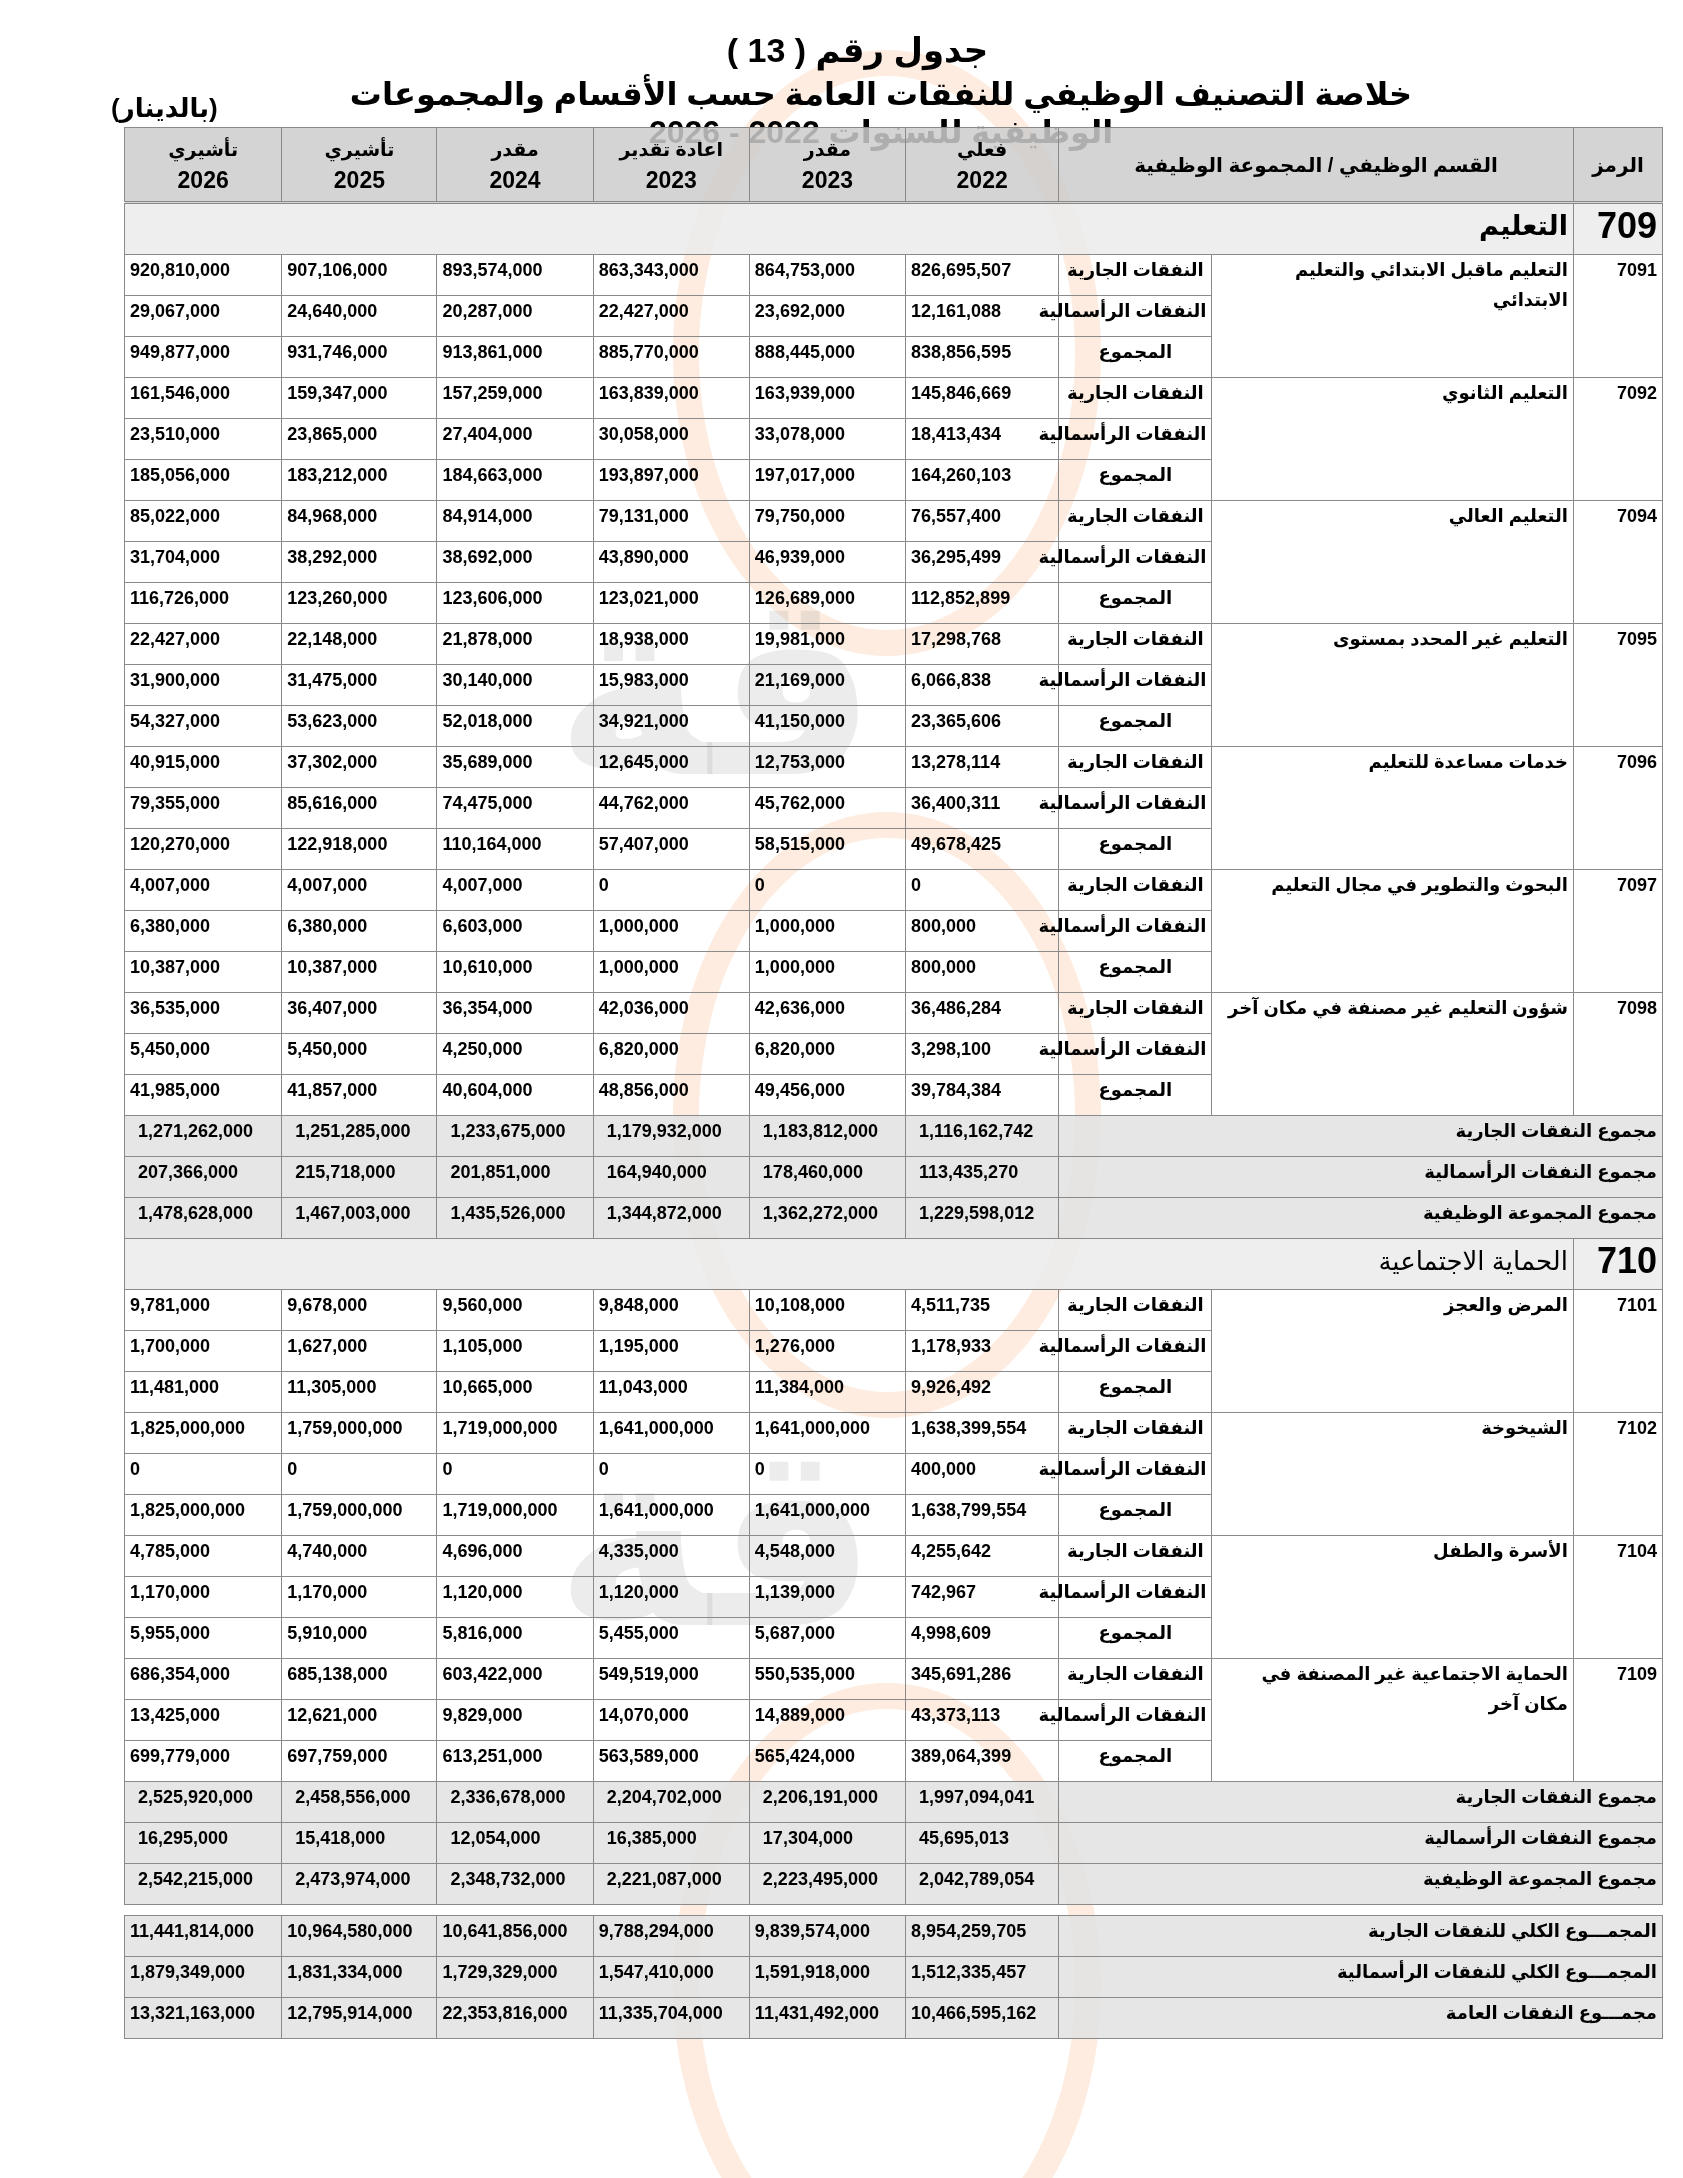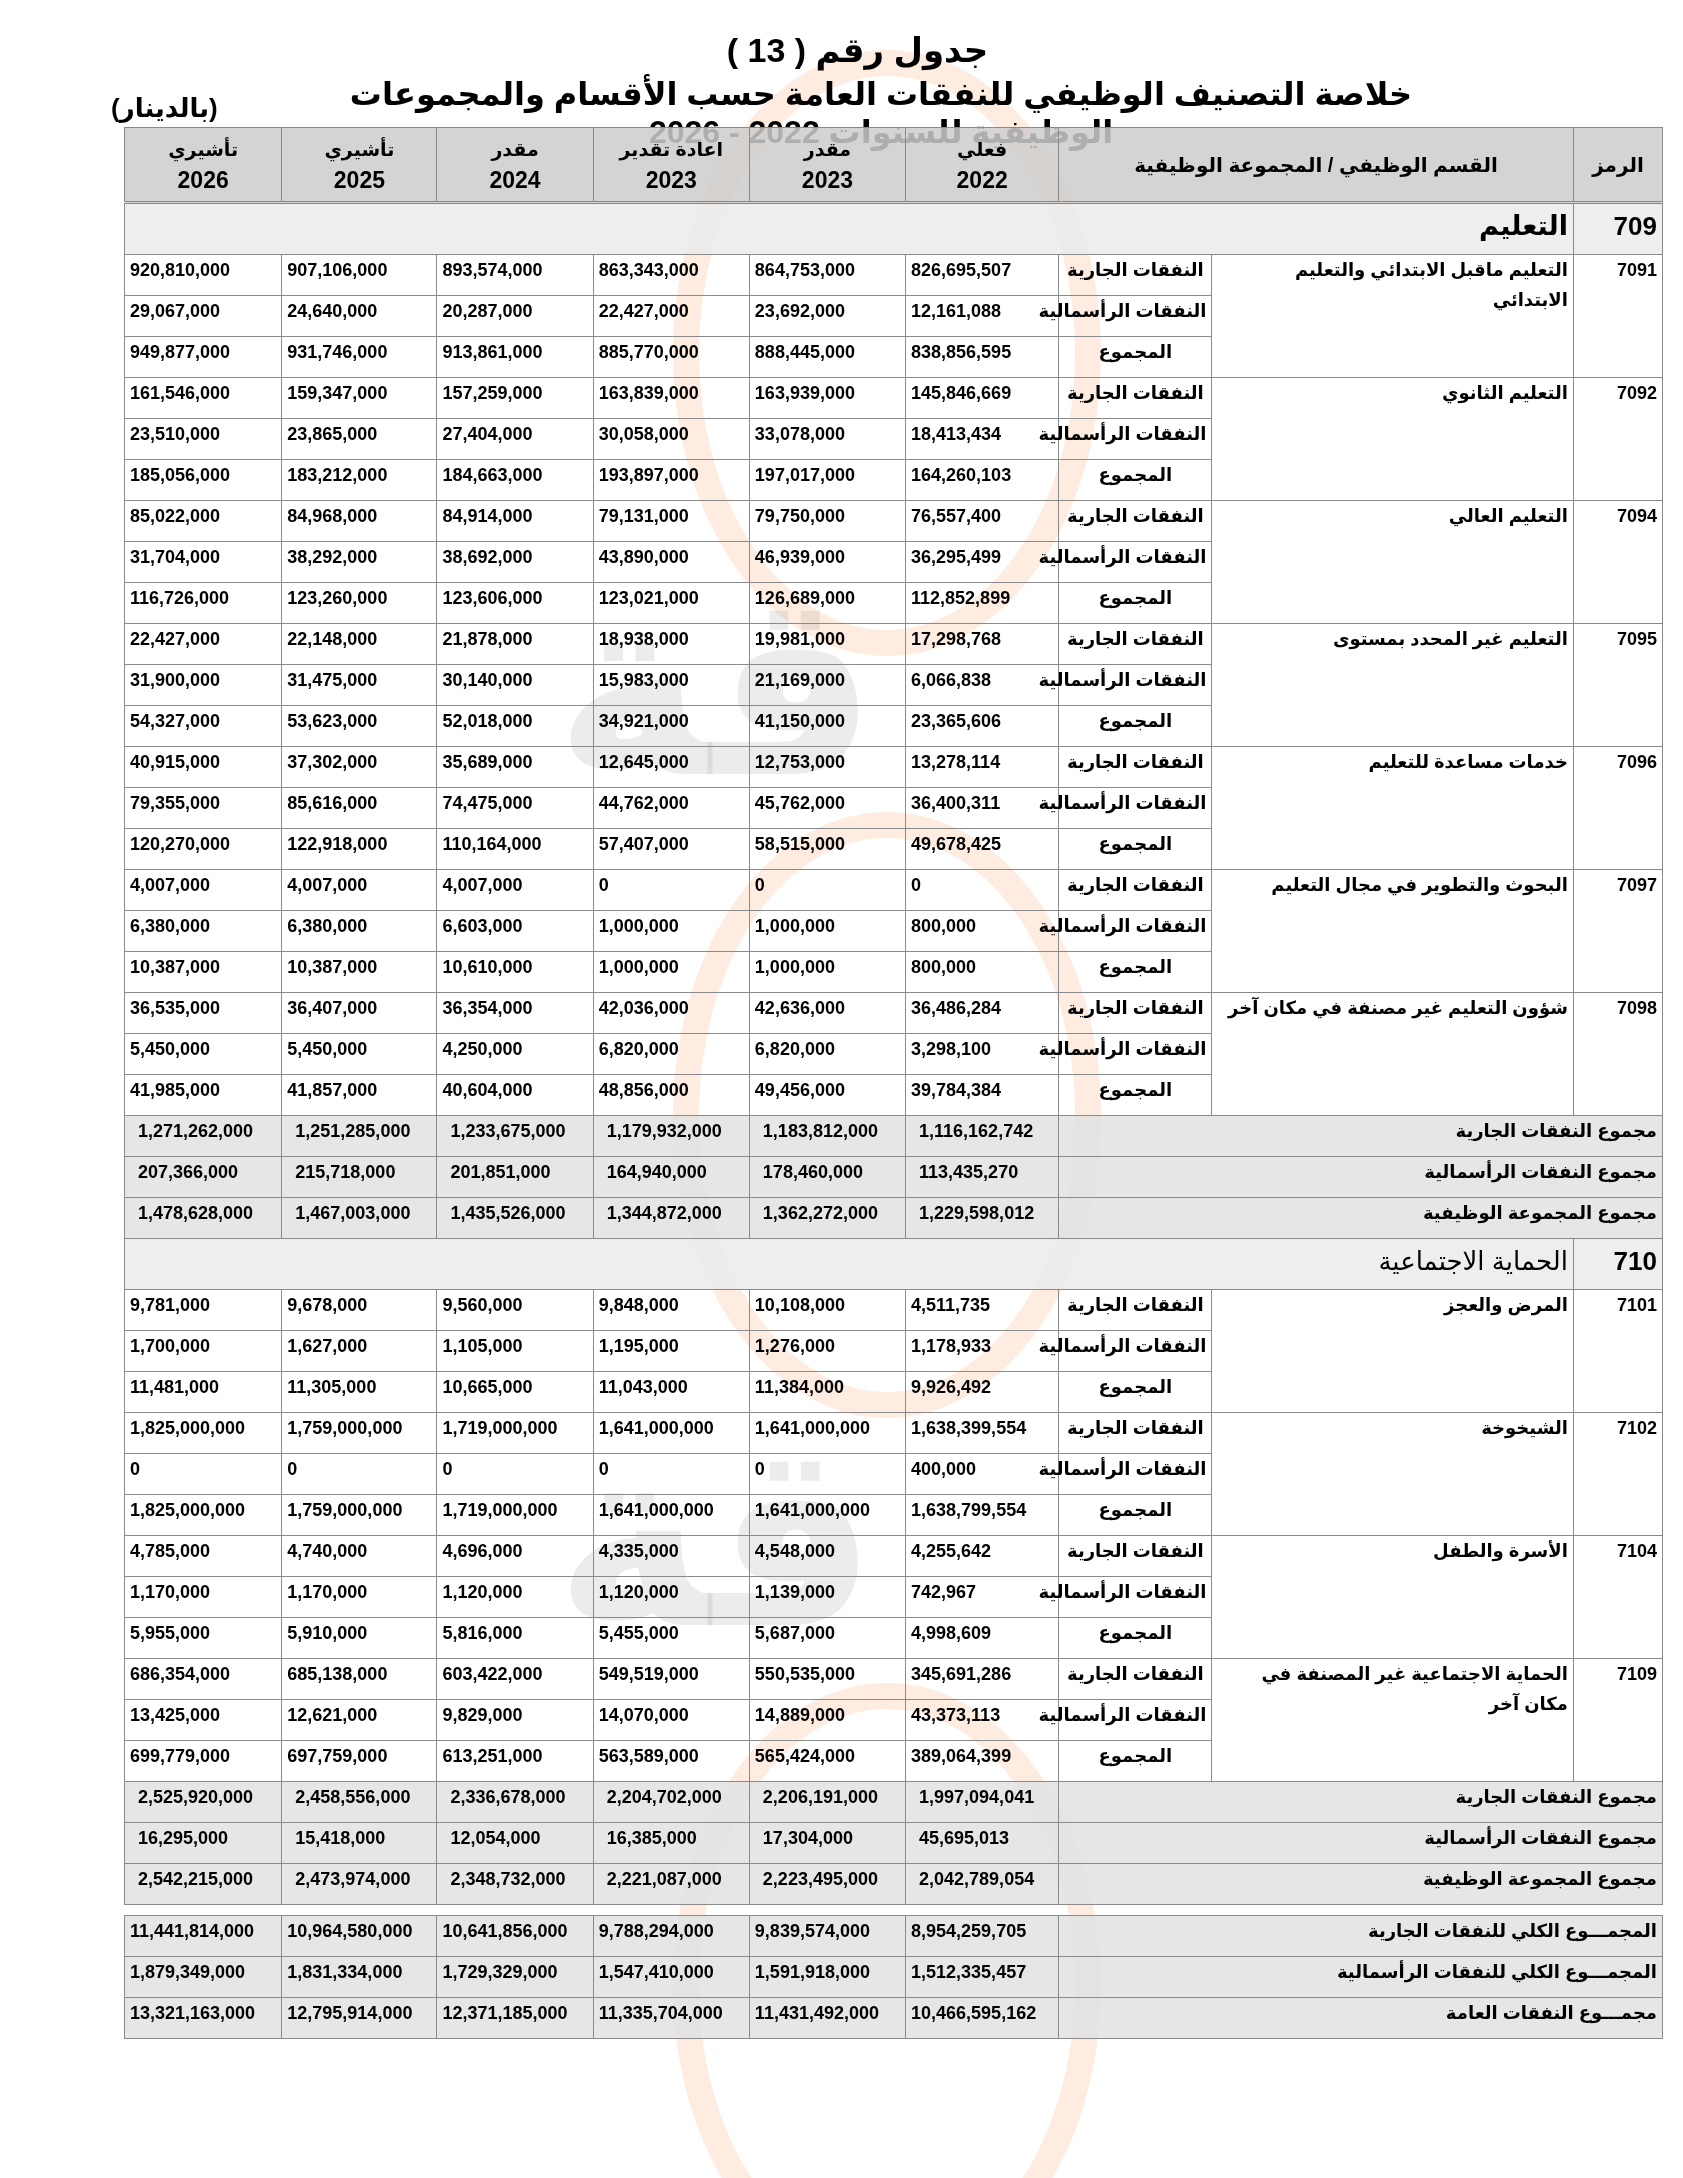--- a/index.html
+++ b/index.html
@@ -14,21 +14,21 @@
   table.main { position:absolute; top:127px; left:124px; width:1539px; border-collapse:collapse; z-index:2; direction:rtl; table-layout:fixed; }
   table.main td, table.main th { border:1px solid #8a8a8a; padding:0 5px; height:40px; font-size:18px; font-weight:bold; vertical-align:top; line-height:30px; }
   table.main thead th { background:rgba(205,205,205,0.85); height:73px; font-size:20px; vertical-align:middle; line-height:30px; border-bottom:3px double #888; }
   th .yr { display:block; font-size:23px; }
   th .hdr { display:block; font-size:19px; }
   td.num { text-align:left; direction:ltr; padding-left:4px; padding-right:5px; }
   td.code { text-align:right; font-size:19px; }
   td.name { text-align:right; font-weight:normal; font-size:18px; }
   td.type { text-align:center; font-weight:normal; font-size:17px; white-space:nowrap; }
   tr.section td { background:rgba(236,236,236,0.9); height:50px; font-size:27px; line-height:44px; }
-  tr.section td.code { font-size:26px; }
+  tr.section td.code { font-size:36px; }
   tr.total td { background:rgba(226,226,226,0.88);padding-left:13px; }
   tr.total td.tlabel { text-align:right; font-size:18px; font-weight:bold; }
   tr.grand td { background:rgba(226,226,226,0.88); }
   tr.grand td.tlabel { text-align:right; font-size:18px; font-weight:bold;margin-top:17px; }
   tr.spacer td { border:none; height:10px; padding:0; background:transparent; }
 </style>
 </head>
 <body>
 
 <div class="watermark">
@@ -486,19 +486,19 @@
         <td class="num">1,547,410,000</td>
         <td class="num">1,729,329,000</td>
         <td class="num">1,831,334,000</td>
         <td class="num">1,879,349,000</td>
       </tr>
       <tr class="grand">
         <td class="tlabel" colspan="3">مجمـــوع النفقات العامة</td>
         <td class="num">10,466,595,162</td>
         <td class="num">11,431,492,000</td>
         <td class="num">11,335,704,000</td>
-        <td class="num">12,371,185,000</td>
+        <td class="num">22,353,816,000</td>
         <td class="num">12,795,914,000</td>
         <td class="num">13,321,163,000</td>
       </tr>
     </tbody>
 </table>
 
 
 </body></html>

